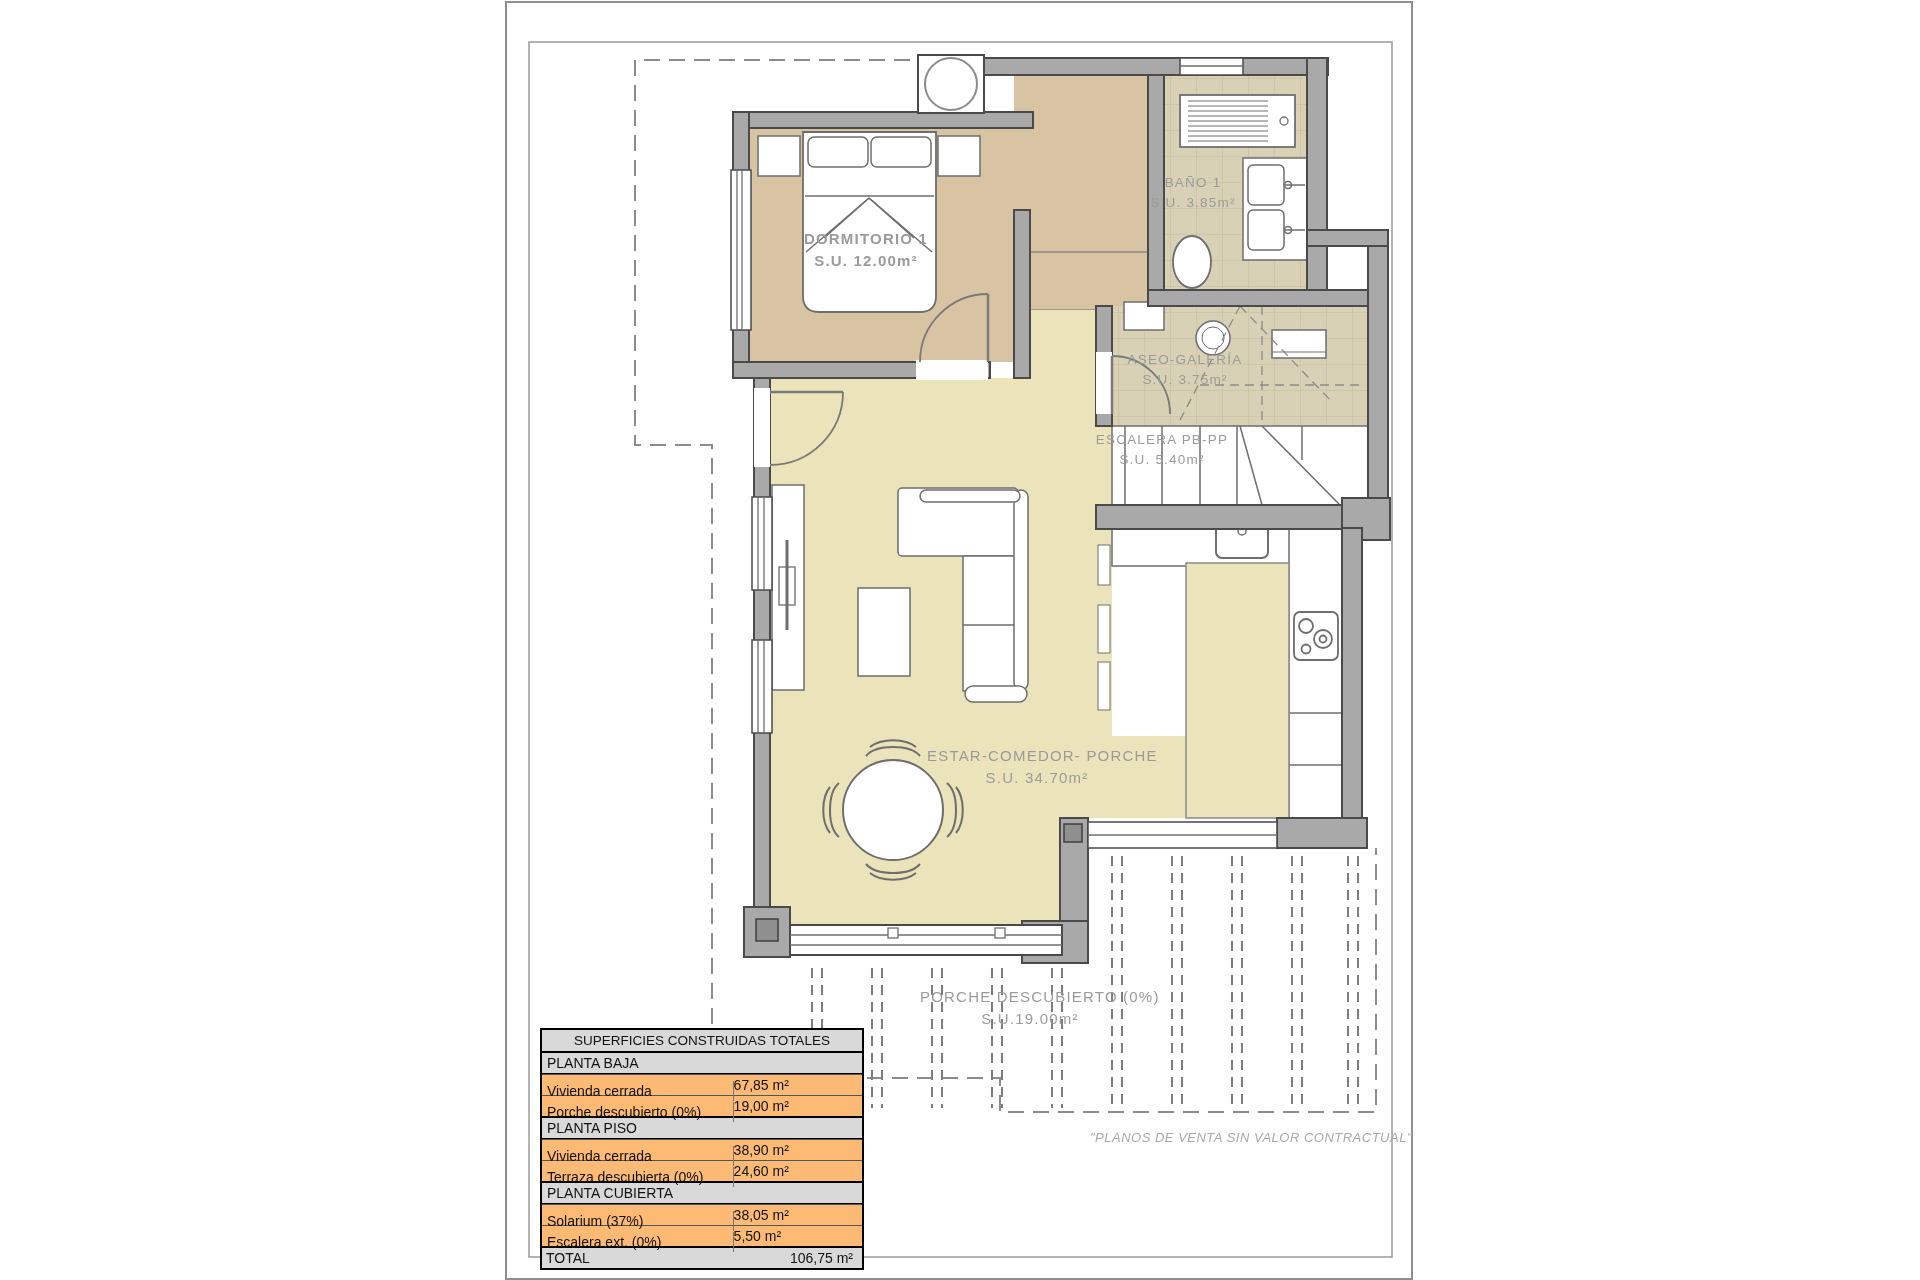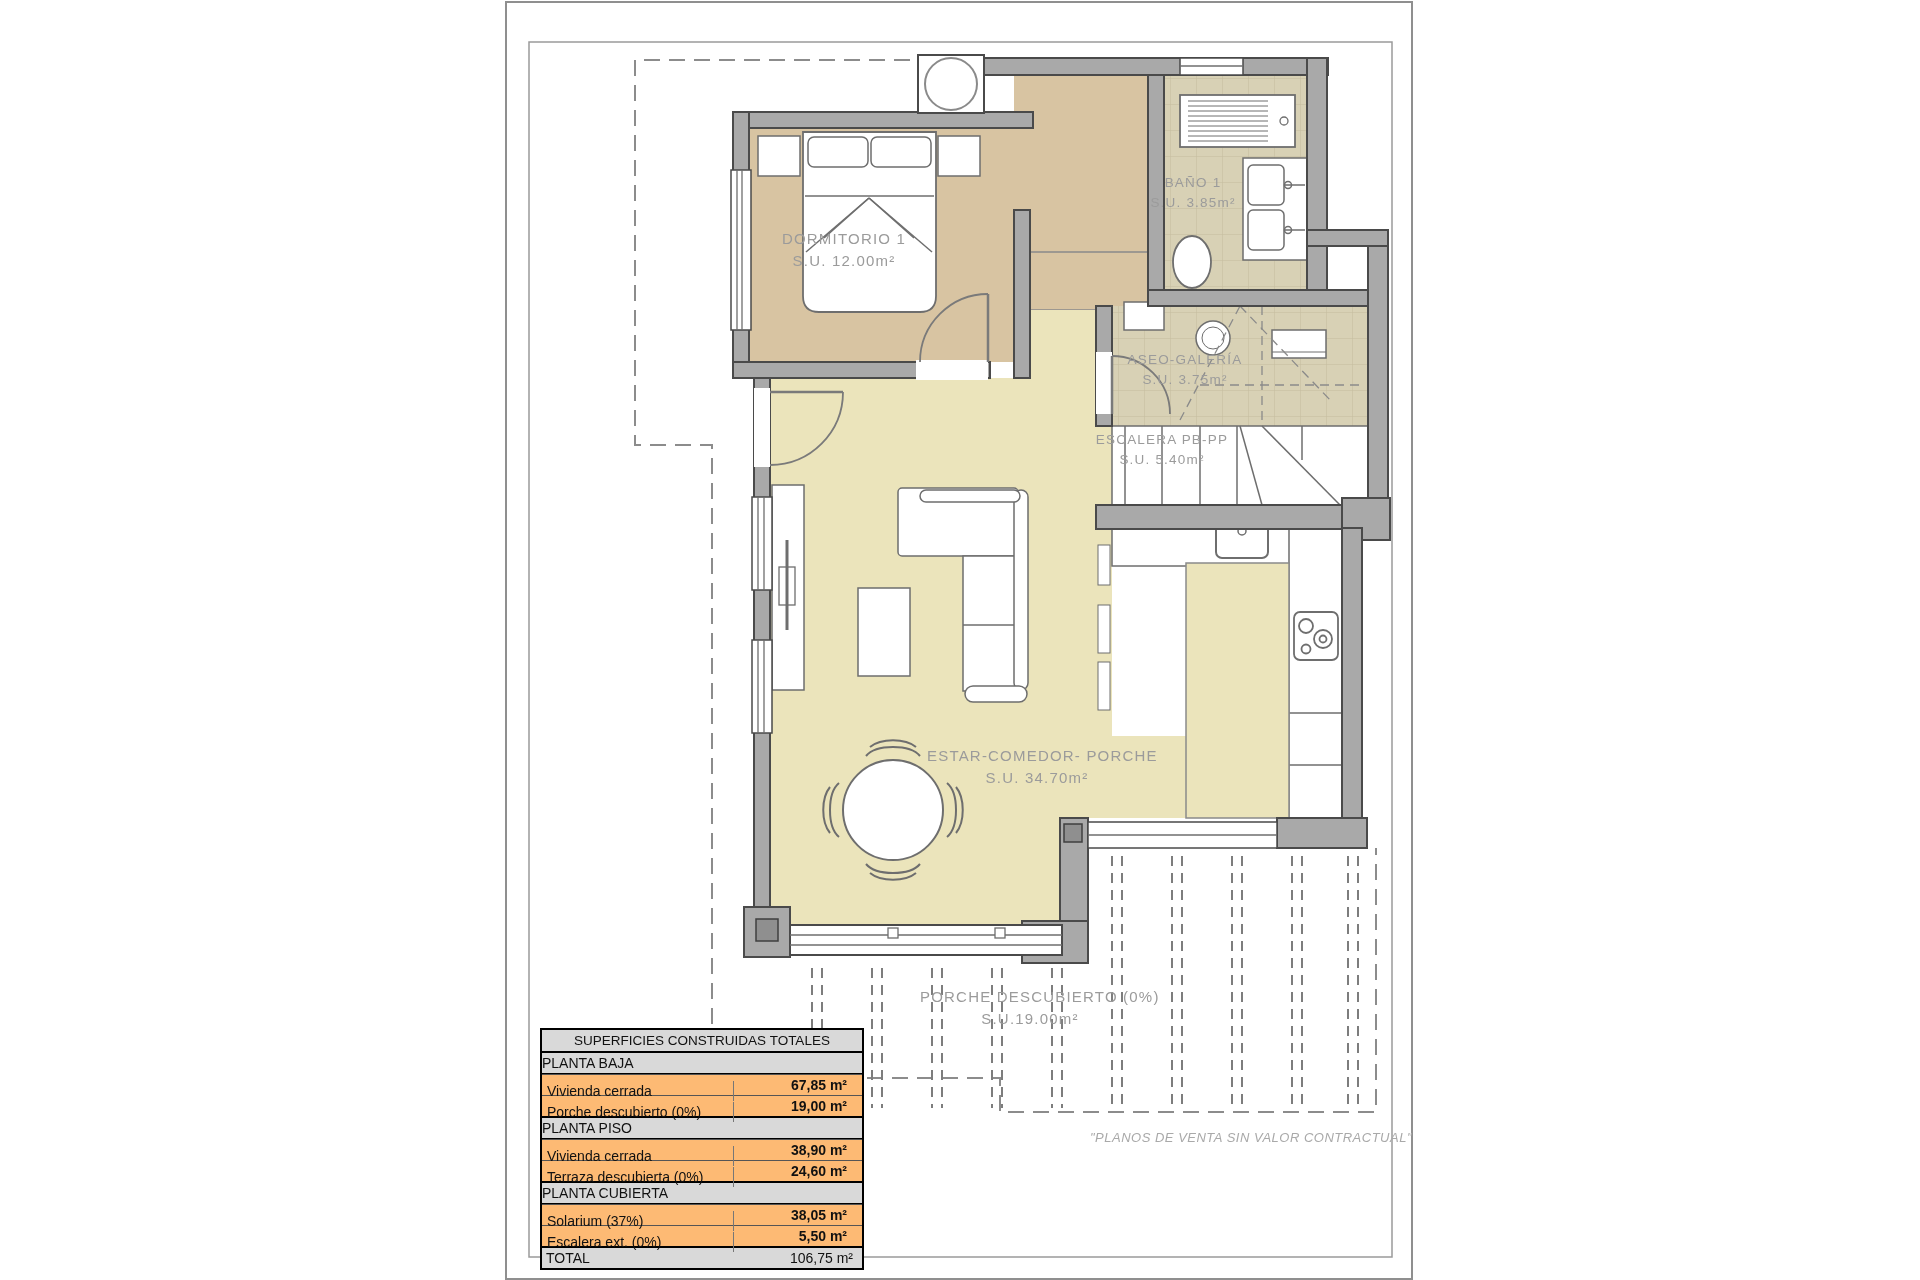--- a/index.html
+++ b/index.html
@@ -13,24 +13,24 @@
   .lbl-md{font-size:13.5px;}
   .watermark{position:absolute;left:900px;top:592px;width:210px;text-align:center;
              color:rgba(255,255,255,0.88);}
   .watermark .wm-letters{font-size:38px;letter-spacing:18px;margin-top:2px;}
   .disclaimer{position:absolute;left:1090px;top:1130px;width:300px;text-align:center;
               font-style:italic;font-size:13px;letter-spacing:0.5px;color:#a9a9a9;white-space:nowrap;}
   .areas-table{position:absolute;left:540px;top:1028px;width:320px;border:2px solid #000;
                background:#fdba74;font-size:14px;color:#111;}
   .t-row{display:flex;align-items:center;height:20px;border-top:1px solid #555;}
   .t-header{height:21px;justify-content:center;background:#d9d9d9;border-top:none;font-size:13.5px;}
-  .t-section{background:#d9d9d9;border-top:2px solid #000;border-bottom:1px solid #000;}
+  .t-section{background:#d9d9d9;border-top:2px solid #000;border-bottom:1px solid #000;padding-left:5px;}
   .t-data .t-label{flex:0 0 58%;padding-left:5px;border-right:1px solid #777;height:100%;line-height:20px;
                    white-space:nowrap;overflow:hidden;margin-top:12px;}
-  .t-data .t-value{flex:1;text-align:right;padding-right:15px;font-weight:bold;}
+  .t-data .t-value{flex:1;padding-right:15px;}
   .t-total{background:#d9d9d9;border-top:2px solid #000;}
   .t-total .t-label{flex:0 0 58%;padding-left:4px;}
   .t-total .t-value{flex:1;text-align:right;padding-right:9px;}
 </style>
 </head>
 <body>
 
 <div class="canvas">
 
 <svg class="plan" width="1920" height="1280" viewBox="0 0 1920 1280">
@@ -271,21 +271,21 @@
       <path d="M1112,356 A58,58 0 0 1 1170,414"></path>
         </g>
   </g>
 
   <g>
     <rect x="918" y="55" width="66" height="58" fill="#ffffff" stroke="#4a4a4a" stroke-width="2"></rect>
     <circle cx="951" cy="84" r="26" fill="#ffffff" stroke="#8a8a8a" stroke-width="2"></circle>
   </g>
 </svg>
 
-<div class="room-label lbl-lg" style="left:744px;top:228px;width:200px;">
+<div class="room-label lbl-lg" style="left:766px;top:228px;width:200px;font-weight:bold;">
   <span class="rname">DORMITORIO 1</span>
   <span class="rarea">S.U. 12.00m²</span>
 </div>
 <div class="room-label lbl-md" style="left:1123px;top:173px;width:140px;">
   <span class="rname">BAÑO 1</span>
   <span class="rarea">S.U. 3.85m²</span>
 </div>
 <div class="room-label lbl-md" style="left:1095px;top:350px;width:180px;">
   <span class="rname">ASEO-GALERÍA</span>
   <span class="rarea">S.U. 3.75m²</span>

